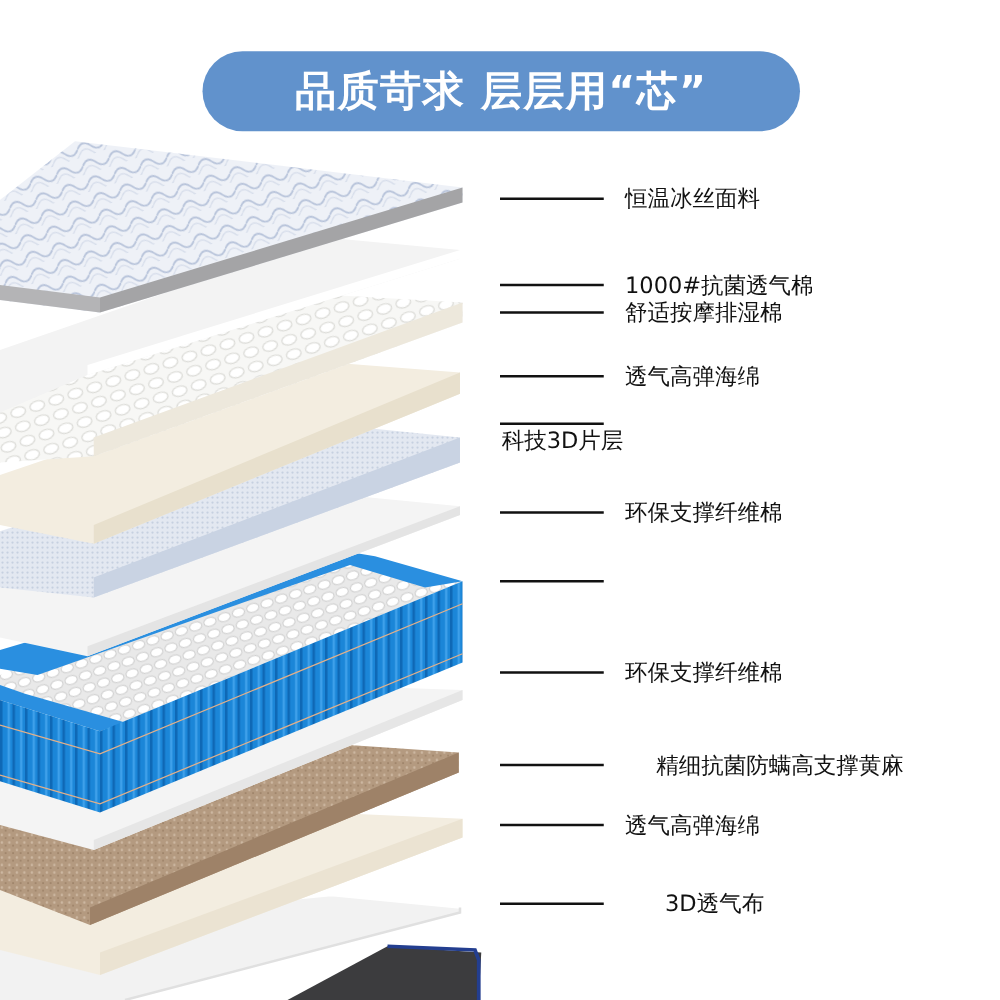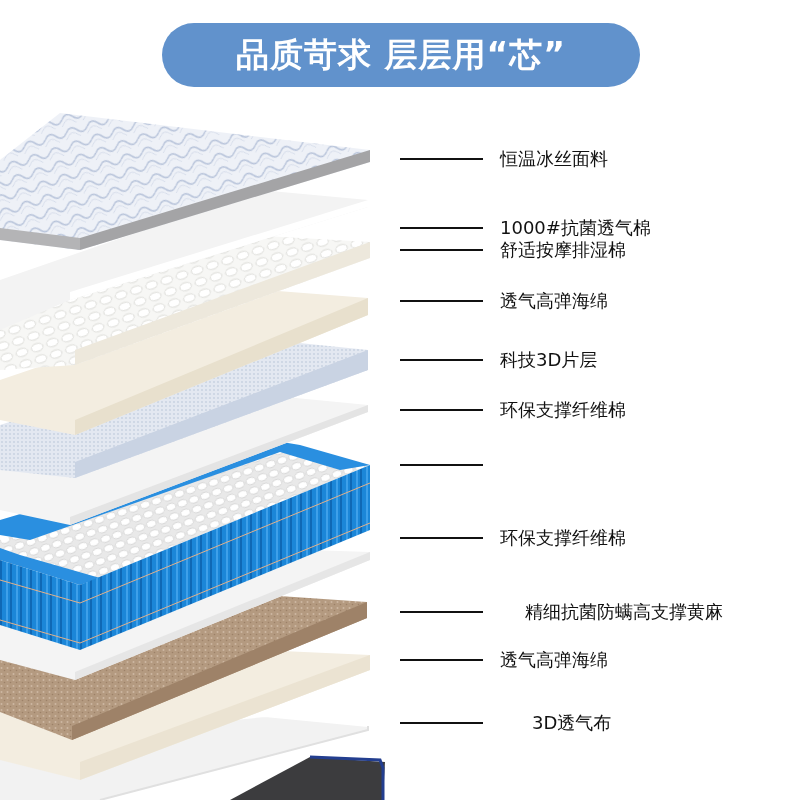--- a/index.html
+++ b/index.html
@@ -1,19 +1,19 @@
 <!DOCTYPE html>
 <html><head>
 <meta charset="utf-8">
 <style>
   html, body { margin: 0; padding: 0; background: #ffffff; }
   body { width: 800px; height: 800px; position: relative; overflow: hidden;
          font-family: "DejaVu Sans", "Liberation Sans", sans-serif; }
   .banner {
-    position: absolute; left: 162px; top: 23px; width: 478px; height: 64px;
+    position: absolute; left: 162px; top: 41px; width: 478px; height: 64px;
     border-radius: 32px; background: #6192cc;
     display: flex; align-items: center; justify-content: center;
   }
   .banner-title {
     color: #ffffff; font-size: 33px; font-weight: bold; letter-spacing: 1px;
     white-space: nowrap;
   }
   .illustration { position: absolute; left: 0; top: 100px; width: 400px; height: 700px; }
   .illustration svg { width: 400px; height: 700px; display: block; }
   .label-row {
@@ -118,21 +118,21 @@
   <span class="label-text">1000#抗菌透气棉</span>
 </div>
 <div class="label-row" style="top:238px;text-align:center;">
   <span class="leader-line"></span>
   <span class="label-text">舒适按摩排湿棉</span>
 </div>
 <div class="label-row" style="top:289px;">
   <span class="leader-line"></span>
   <span class="label-text">透气高弹海绵</span>
 </div>
-<div class="label-row" style="top:348px;">
+<div class="label-row" style="top:338px;flex-direction:column;">
   <span class="leader-line"></span>
   <span class="label-text">科技3D片层</span>
 </div>
 <div class="label-row" style="top:398px;">
   <span class="leader-line"></span>
   <span class="label-text">环保支撑纤维棉</span>
 </div>
 <div class="label-row" style="top:453px;">
   <span class="leader-line"></span>
 </div>

